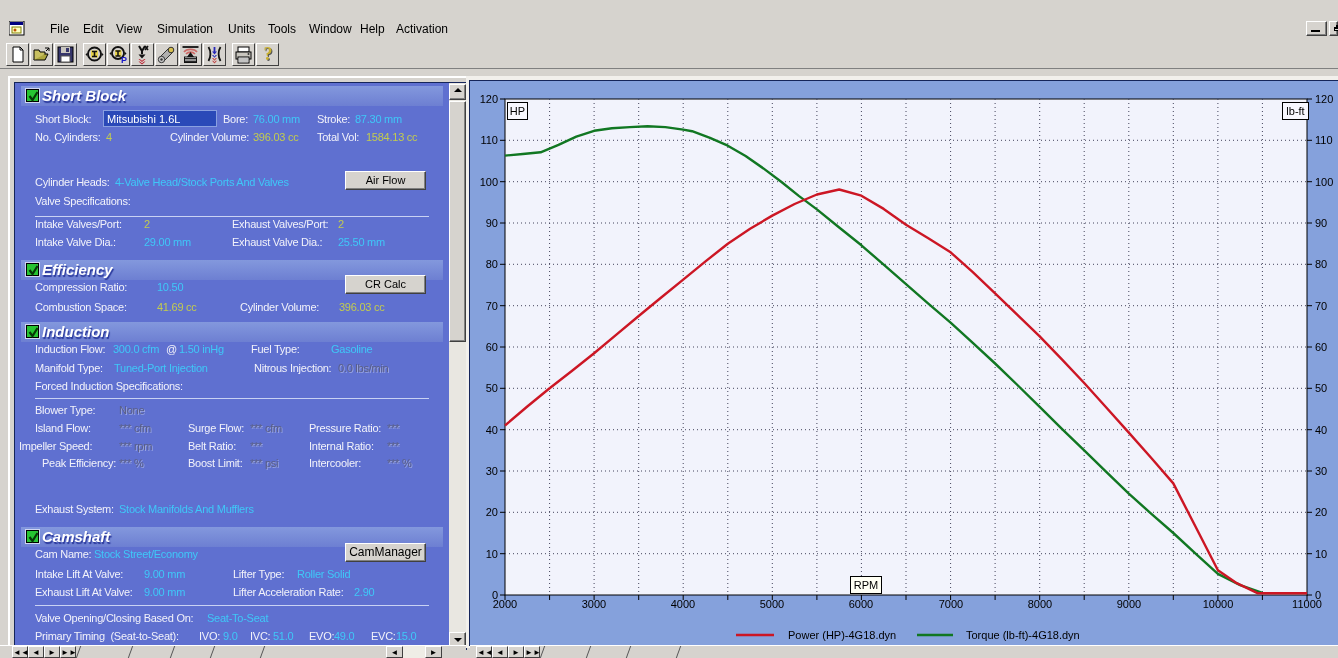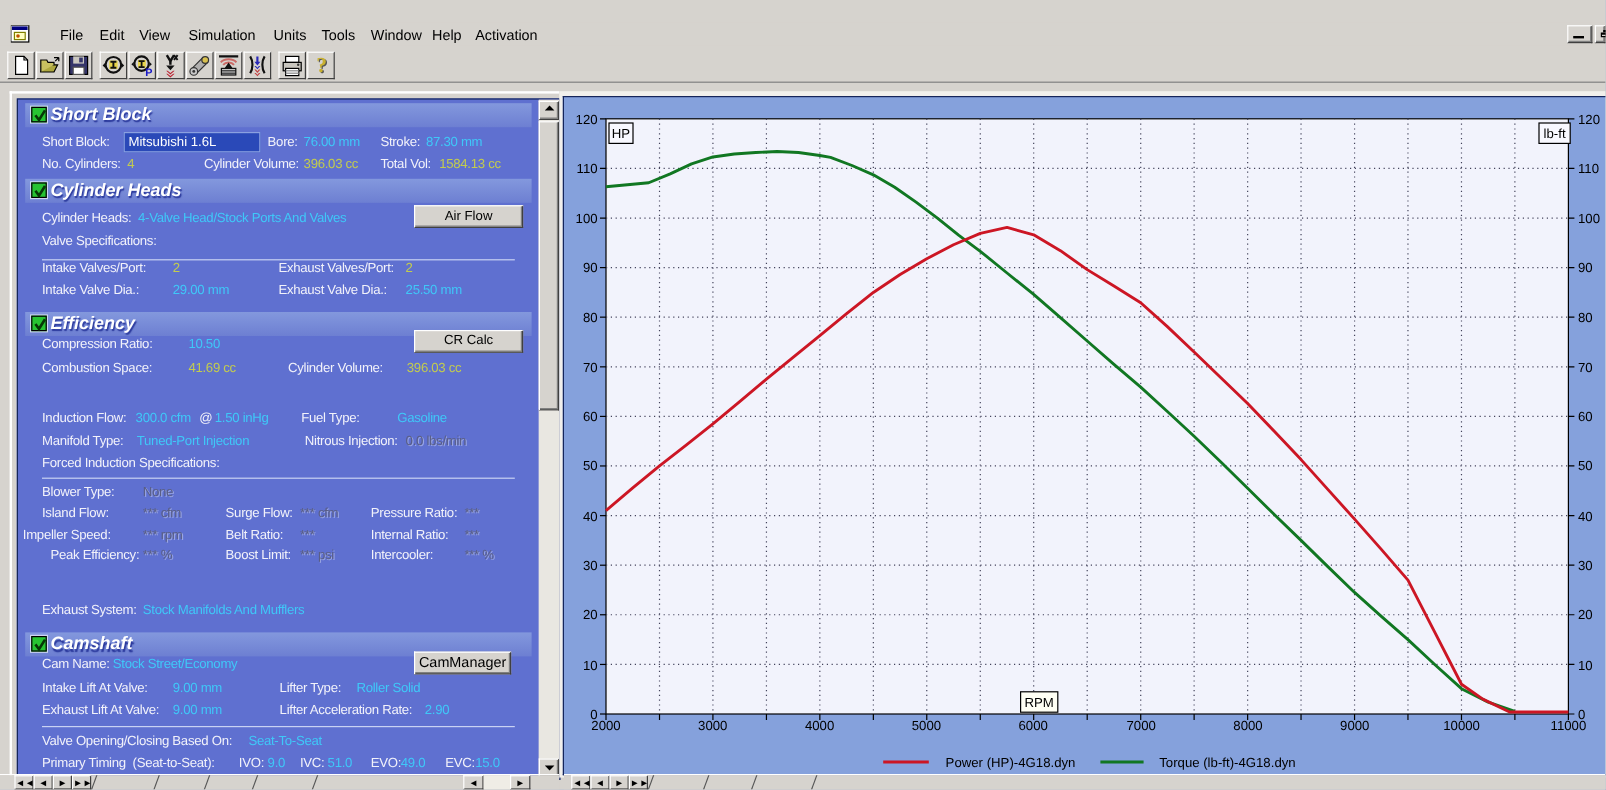--- a/index.html
+++ b/index.html
@@ -25,21 +25,21 @@
 
 .band{position:absolute;left:6px;width:422px;height:20px;background:linear-gradient(to bottom,#8398dd,#6d7fd2)}
 .band .cb{position:absolute;left:5px;top:3px;width:13px;height:13px;background:#27c432;border:1px solid #000;box-shadow:0 0 0 1px #cfd6f2}
 .band .cb svg{position:absolute;left:0;top:0}
 .band .t{position:absolute;left:21px;top:1px;font-size:15px;font-weight:bold;font-style:italic;color:#fff;text-shadow:1px 2px 1px #29379b}
 .row{position:absolute;font-size:11px;letter-spacing:-0.25px;color:#f2f2fa;white-space:nowrap}
 .row span{position:absolute;top:0;white-space:nowrap}
 .cy{color:#3fc8f8}.yl{color:#c3cc4e}
 .gr{color:#5a5f85;text-shadow:1px 1px 0 #9aa6e2}
 .hline{position:absolute;left:33px;width:394px;height:1px;background:#c9d2f3}
-.btn3{position:absolute;width:91px;height:19px;background:#D6D3CE;border:1px solid;border-color:#fff #404040 #404040 #fff;box-shadow:inset -1px -1px 0 #808080;font-size:11px;color:#000;text-align:center;line-height:17px}
+.btn3{position:absolute;width:81px;height:19px;background:#D6D3CE;border:1px solid;border-color:#fff #404040 #404040 #fff;box-shadow:inset -1px -1px 0 #808080;font-size:11px;color:#000;text-align:center;line-height:17px}
 .vbox{position:absolute;background:#2a49b8;border:1px solid #8aa0e0;color:#fff;font-size:11px;padding:2px 3px 1px}
 
 #vsb{position:absolute;left:434px;top:0px;width:17px;height:566px;background:#e9e7e1}
 .sbtn{position:absolute;left:0;width:17px;height:16px;background:#D6D3CE;border:1px solid;border-color:#fff #404040 #404040 #fff;box-shadow:inset -1px -1px 0 #808080}
 .arrow{position:absolute;width:0;height:0;border:4px solid transparent}
 
 .tabbar{position:absolute;top:646px;height:12px;background:#D6D3CE;font-size:11px}
 .tabtop{position:absolute;top:645px;height:1px;background:#fff}
 .navb{position:absolute;top:0px;width:16px;height:12px;background:#D6D3CE;border:1px solid;border-color:#fff #404040 #404040 #fff;font-size:8px;color:#000;text-align:center;line-height:11px}
 .tab{position:absolute;top:12px;height:12px;color:#000;text-align:right;font-size:11px}
@@ -168,28 +168,20 @@
         </div>
 <div class="vbox" style="left:88px;top:27px;width:114px;height:17px">Mitsubishi 1.6L</div>
 <div class="row" style="top:48px">
           <span style="left:20px">No. Cylinders:</span>
           <span class="yl" style="left:91px">4</span>
           <span style="left:155px">Cylinder Volume:</span>
           <span class="yl" style="left:238px">396.03 cc</span>
           <span style="left:302px">Total Vol:</span>
           <span class="yl" style="left:351px">1584.13 cc</span>
         </div>
-<div class="band" style="top:66px">
-          <div class="cb">
-            <svg width="13" height="13">
-              <path d="M2.5 6l3 4 5-8" stroke="#073807" stroke-width="2.2" fill="none"></path>
-            </svg>
-          </div>
-          <div class="t">Cylinder Heads</div>
-        </div>
 <div class="row" style="top:93px">
           <span style="left:20px">Cylinder Heads:</span>
           <span class="cy" style="left:100px">4-Valve Head/Stock Ports And Valves</span>
         </div>
 <div class="btn3" style="left:330px;top:88px">Air Flow</div>
 <div class="row" style="top:112px">
           <span style="left:20px">Valve Specifications:</span>
         </div>
 <div class="hline" style="left:20px;top:133px"></div>
 <div class="row" style="top:135px">
@@ -215,20 +207,28 @@
 <div class="row" style="top:198px">
           <span style="left:20px">Compression Ratio:</span>
           <span class="cy" style="left:142px">10.50</span>
         </div>
 <div class="btn3" style="left:330px;top:192px">CR Calc</div>
 <div class="row" style="top:218px">
           <span style="left:20px">Combustion Space:</span>
           <span class="yl" style="left:142px">41.69 cc</span>
           <span style="left:225px">Cylinder Volume:</span>
           <span class="yl" style="left:324px">396.03 cc</span>
+        </div>
+<div class="band" style="top:239px">
+          <div class="cb">
+            <svg width="13" height="13">
+              <path d="M2.5 6l3 4 5-8" stroke="#073807" stroke-width="2.2" fill="none"></path>
+            </svg>
+          </div>
+          <div class="t">Induction</div>
         </div>
 <div class="row" style="top:260px">
           <span style="left:20px">Induction Flow:</span>
           <span class="cy" style="left:98px">300.0 cfm</span>
           <span style="left:151px">@</span>
           <span class="cy" style="left:164px">1.50 inHg</span>
           <span style="left:236px">Fuel Type:</span>
           <span class="cy" style="left:316px">Gasoline</span>
         </div>
 <div class="row" style="top:279px">

